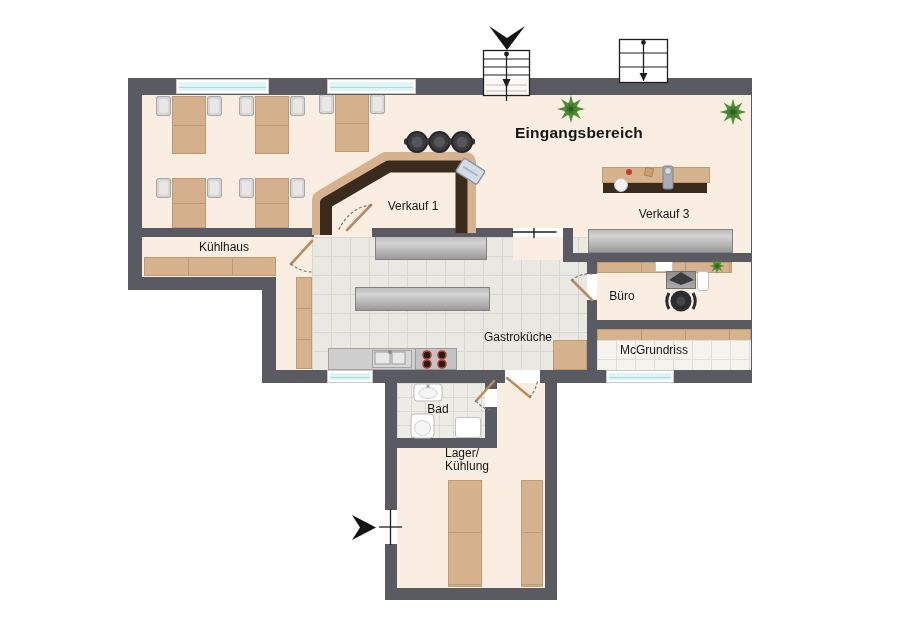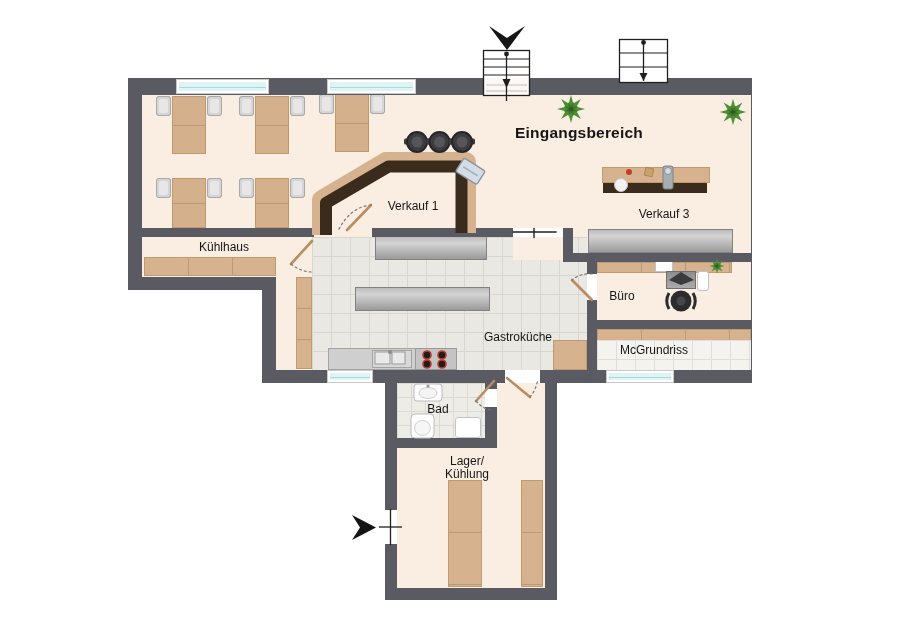--- a/index.html
+++ b/index.html
@@ -22,21 +22,21 @@
         background-size:19px 19px;}
   .wood{position:absolute;background:#d6b28e;border:1px solid #c19b70;box-sizing:border-box;}
   .divv{background-image:repeating-linear-gradient(to right,transparent 0 43px,rgba(0,0,0,.14) 43px 44px);}
   .divh{background-image:repeating-linear-gradient(to bottom,transparent 0 51px,rgba(0,0,0,.14) 51px 52px);}
   .steel{position:absolute;background:linear-gradient(180deg,#bcbcbc 0%,#d4d4d4 28%,#9a9a9a 100%);
          border:1px solid #828282;box-sizing:border-box;}
   .win{position:absolute;background:#dff4f4;border:2px solid #ffffff;outline:1px solid #c8c8c8;box-sizing:border-box;}
   .win::after{content:"";position:absolute;left:0;right:0;top:50%;height:1px;background:#a9d9d9;}
   .lbl{position:absolute;transform:translate(-50%,-50%);font-size:12px;color:#151515;white-space:nowrap;}
   .lbl.big{font-size:15.5px;font-weight:700;letter-spacing:.2px;}
-  .lbl.two{text-align:center;line-height:1.12;margin-top:8px;}
+  .lbl.two{text-align:left;line-height:1.12;}
   .dset{position:absolute;width:66px;height:58px;}
   .dset .tb{position:absolute;left:16px;top:0;bottom:0;width:34px;background:#d4b08c;border:1px solid #c09a6f;box-sizing:border-box;}
   .dset .tb::after{content:"";position:absolute;left:0;right:0;top:50%;height:1px;background:rgba(0,0,0,.12);}
   .ch{position:absolute;width:15px;height:20px;background:#d6d6d6;border:1px solid #a9a9a9;border-radius:3px;box-sizing:border-box;}
   .ch::after{content:"";position:absolute;left:2px;top:2px;right:2px;bottom:2px;background:#e7e7e7;border-radius:2px;}
   .ch.l1{left:0;top:8}.ch.l2{left:0;top:32}.ch.r1{right:0;top:8}.ch.r2{right:0;top:32}
   .dset.short{height:50px}
   .dset.short .ch.l1,.dset.short .ch.r1{top:4}
   .dset.short .ch.l2,.dset.short .ch.r2{top:27}
   .whitebox{position:absolute;background:#ffffff;border:1px solid #c3c3c3;border-radius:3px;box-sizing:border-box;}

